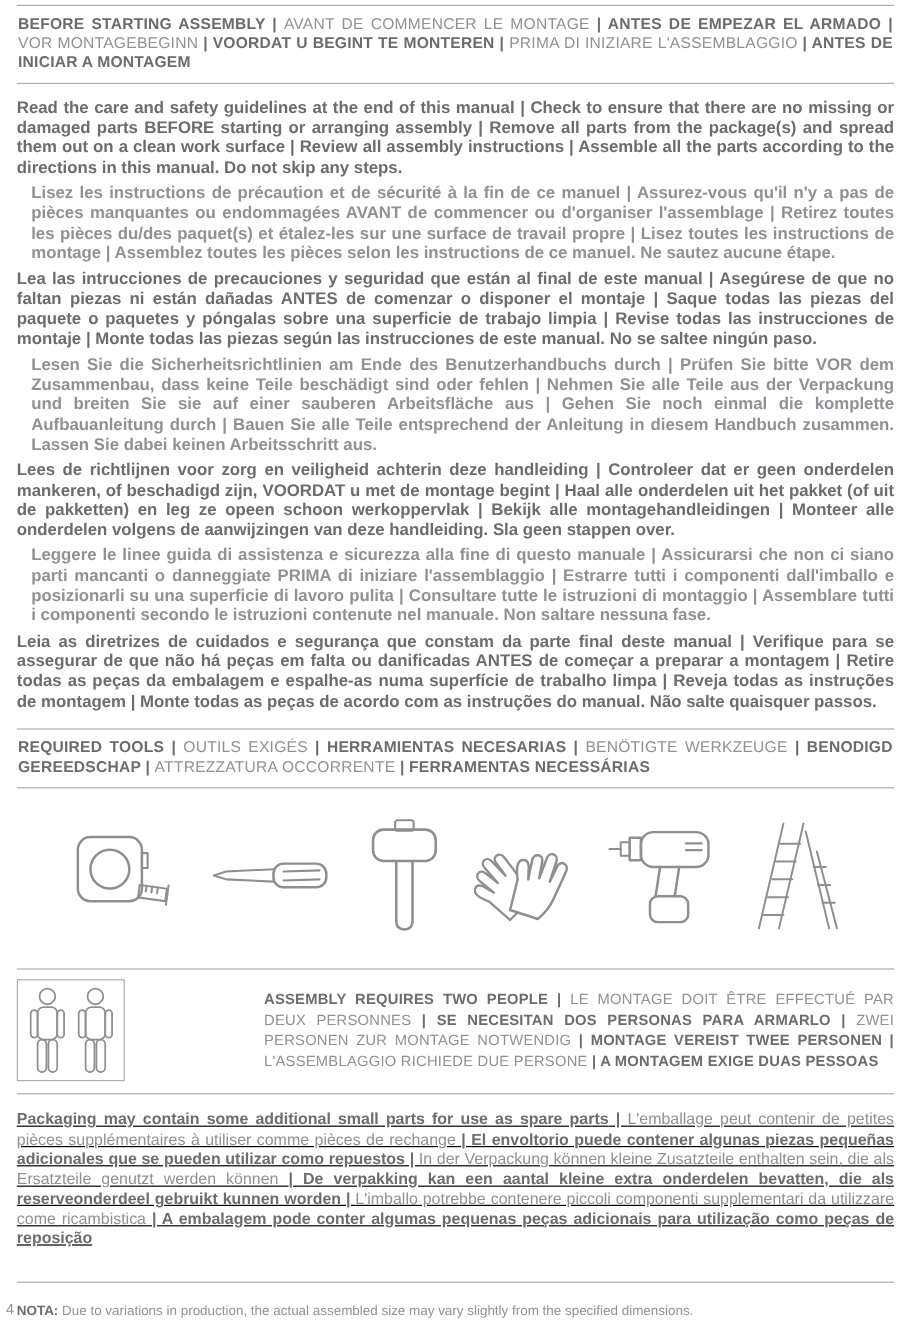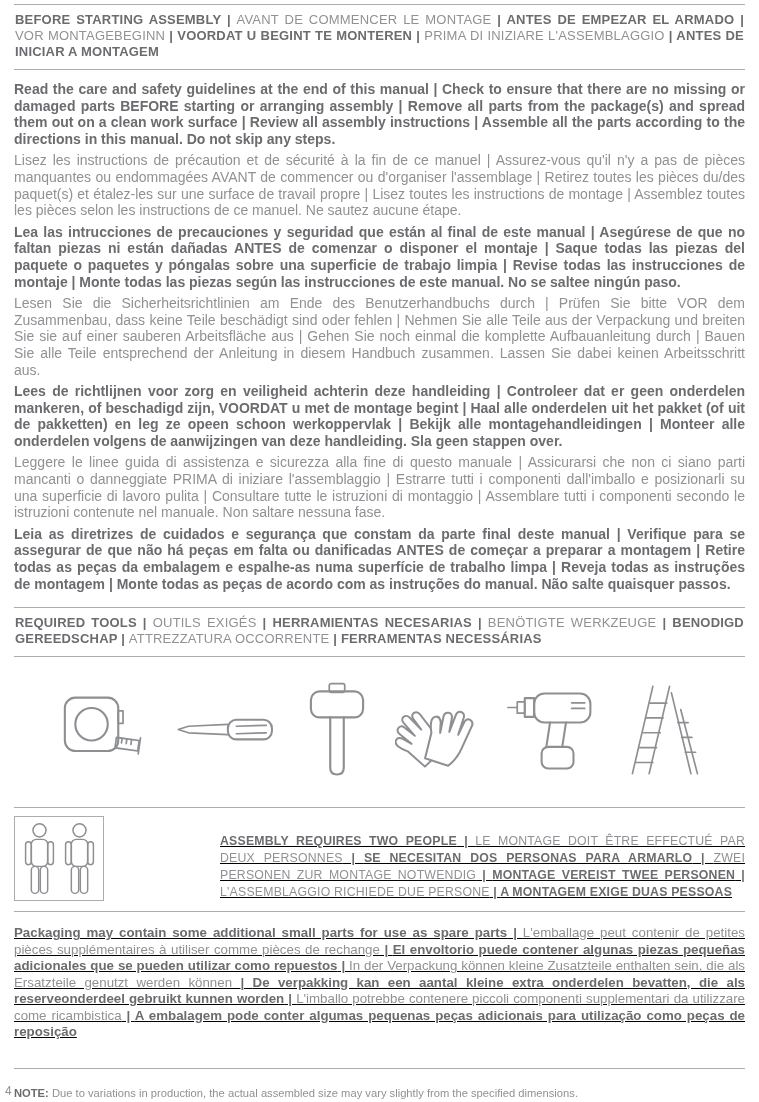--- a/index.html
+++ b/index.html
@@ -28,34 +28,33 @@
   .seg.b{font-weight:700;color:var(--bold);}
   .seg.l{font-weight:400;color:var(--light);}
   .sep{font-weight:700;color:var(--bold);}
   .intro{margin:11px 0 15px;}
   .para{
     margin:0 0 5px;
     font-size:14px;line-height:16.6px;
     text-align:justify;
   }
   .para.b{font-weight:700;color:var(--bold);}
-  .para.l{font-weight:400;color:var(--light);}
+  .para.l{font-weight:700;color:var(--light);margin-left:12px;}
   .tools-row{
     display:flex;justify-content:space-between;align-items:center;
     padding:24px 42px 28px 48px;
   }
   .tool-icon{display:block;}
   .tool-icon svg{display:block;color:var(--icon);}
   .outline{fill:none;stroke:currentColor;stroke-width:2.2;stroke-linecap:round;stroke-linejoin:round;}
   .outline-thin{fill:none;stroke:currentColor;stroke-width:1.8;stroke-linecap:round;stroke-linejoin:round;}
   .glove-front{fill:#fff;stroke:currentColor;stroke-width:2.2;stroke-linecap:round;stroke-linejoin:round;}
   .two-people{
-    display:flex;align-items:flex-end;
+    display:flex;align-items:center;
     padding:8px 0 10px;
-    text-decoration:underline;
   }
   .people-box{
     flex:none;
     width:90px;height:85px;
     border:1px solid var(--line);
     display:flex;justify-content:center;align-items:center;gap:9px;
   }
   .people-box svg{color:var(--icon);}
   .two-people-text{
     margin-left:116px;
@@ -210,20 +209,20 @@
     <p class="two-people-text"><span class="seg b">ASSEMBLY REQUIRES TWO PEOPLE</span><span class="sep"> | </span><span class="seg l">LE MONTAGE DOIT ÊTRE EFFECTUÉ PAR DEUX PERSONNES</span><span class="sep"> | </span><span class="seg b">SE NECESITAN DOS PERSONAS PARA ARMARLO</span><span class="sep"> | </span><span class="seg l">ZWEI PERSONEN ZUR MONTAGE NOTWENDIG</span><span class="sep"> | </span><span class="seg b">MONTAGE VEREIST TWEE PERSONEN</span><span class="sep"> | </span><span class="seg l">L'ASSEMBLAGGIO RICHIEDE DUE PERSONE</span><span class="sep"> | </span><span class="seg b">A MONTAGEM EXIGE DUAS PESSOAS</span></p>
   </div>
 
   <hr class="rule">
 
   <p class="packaging"><span class="seg b">Packaging may contain some additional small parts for use as spare parts</span><span class="sep"> | </span><span class="seg l">L'emballage peut contenir de petites pièces supplémentaires à utiliser comme pièces de rechange</span><span class="sep"> | </span><span class="seg b">El envoltorio puede contener algunas piezas pequeñas adicionales que se pueden utilizar como repuestos</span><span class="sep"> | </span><span class="seg l">In der Verpackung können kleine Zusatzteile enthalten sein, die als Ersatzteile genutzt werden können </span><span class="sep"> | </span><span class="seg b">De verpakking kan een aantal kleine extra onderdelen bevatten, die als reserveonderdeel gebruikt kunnen worden</span><span class="sep"> | </span><span class="seg l">L'imballo potrebbe contenere piccoli componenti supplementari da utilizzare come ricambistica</span><span class="sep"> | </span><span class="seg b">A embalagem pode conter algumas pequenas peças adicionais para utilização como peças de reposição</span></p>
 
   <hr class="rule rule-notes">
 
   <div class="notes">
-      <div class="note"><span class="b">NOTE: </span><span>Due to variations in production, the actual assembled size may vary slightly from the specified dimensions.</span></div>
+      <div class="note"><span class="b">NOTA: </span><span>Due to variations in production, the actual assembled size may vary slightly from the specified dimensions.</span></div>
       <div class="note"><span class="b">REQUIRES: </span><span>En raison de variantes dans la production, la taille de montage réelle peut différer quelque peu des dimensions indiquées.</span></div>
       <div class="note"><span class="b">NOTA: </span><span>debido a las variaciones en la producción, el tamaño real al montarlo puede variar ligeramente con respecto a las dimensiones especificadas.</span></div>
     </div>
 
   <div class="page-number">4</div>
 
 </div>
 
 </body></html>

